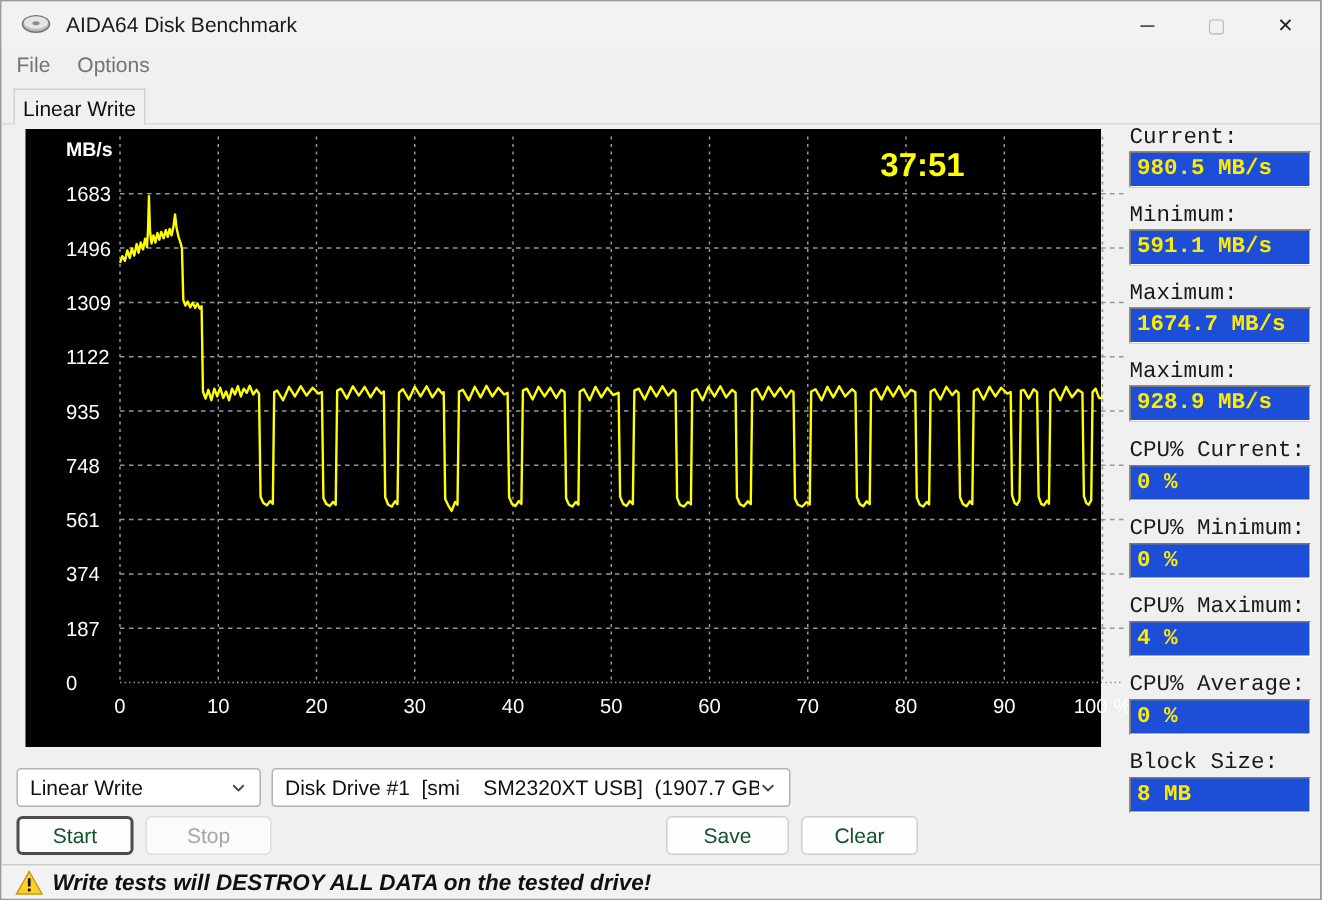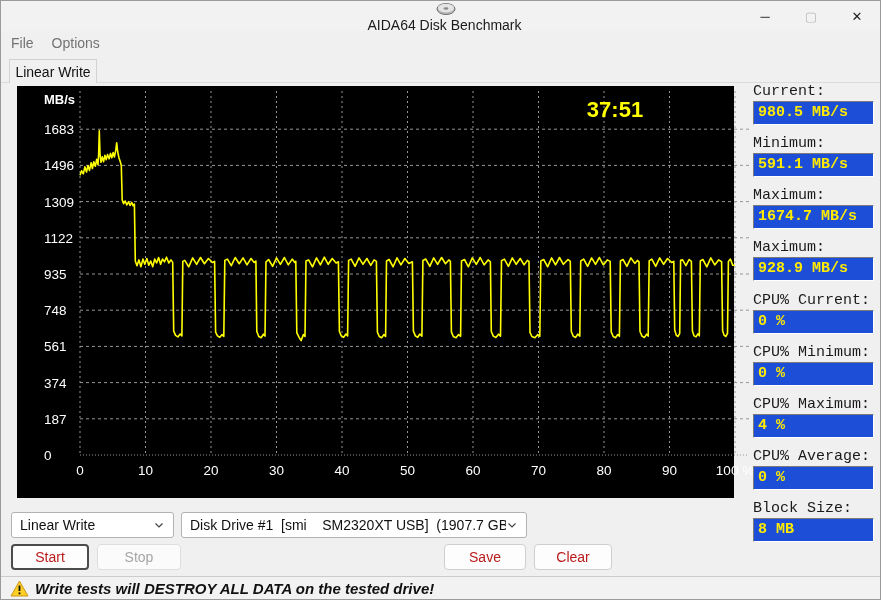--- a/index.html
+++ b/index.html
@@ -2,21 +2,21 @@
 <html><head>
 <meta charset="utf-8">
 <style>
   * { margin:0; padding:0; box-sizing:border-box; }
   html,body { width:881px; height:600px; font-family:"Liberation Sans",sans-serif; }
   .window {
     position:relative; width:881px; height:600px;
     background:#f0f0f0; border:1px solid #9b9b9b; overflow:hidden;
   }
   
-  .titlebar { position:absolute; left:0; top:0; width:100%; height:30px; background:#f2f2f2; display:flex; align-items:center;flex-direction:column; }
+  .titlebar { position:absolute; left:0; top:0; width:100%; height:30px; background:#f2f2f2; display:flex; align-items:center; }
   .app-icon { margin-left:13px; width:22px; height:16px; display:flex; align-items:center; }
   .title-text { margin-left:8px; font-size:14px; color:#1a1a1a; }
   .win-controls { position:absolute; right:0; top:0; height:30px; display:flex; }
   .win-btn { width:46px; height:30px; display:flex; align-items:center; justify-content:center; font-size:13px; color:#222; cursor:default; }
   .win-btn.disabled { color:#b9b9b9; }
   
   .menubar { position:absolute; left:0; top:30px; width:100%; height:24px; display:flex; align-items:center; }
   .menu-item { padding:2px 9px; font-size:14px; color:#737373;text-align:right; }
   .menu-item:first-child { margin-left:1px; }
   
@@ -34,21 +34,21 @@
               line-height:21px; padding-left:4px; margin-bottom:10px;
               border:1px solid; border-color:#7a7a7a #ffffff #ffffff #7a7a7a; }
   .stat.gap-top { margin-top:11px; }
   
   .combo { position:absolute; height:26px; background:#fff; border:1px solid #b2b2b2; border-radius:3px;
            display:flex; align-items:center; font-size:14px; color:#111; padding:0 8px; }
   .combo .combo-text { flex:1; white-space:pre; overflow:hidden; }
   .combo-1 { left:10px; top:511px; width:163px; }
   .combo-2 { left:180px; top:511px; width:346px; }
   .btn { position:absolute; height:26px; top:543px; background:#fdfdfd; border:1px solid #cfcfcf; border-radius:4px;
-         font-size:14px; color:#b91c1c; display:flex; align-items:center; justify-content:center; }
+         font-size:14px; color:#14532d; display:flex; align-items:center; justify-content:center; }
   .btn-start { left:10px; width:78px; border:2px solid #4c4c4c; }
   .btn-stop  { left:96px; width:84px; color:#a6a6a6; background:#fbfbfb; border-color:#dedede; }
   .btn-save  { left:443px; width:82px; }
   .btn-clear { left:533px; width:78px; }
   
   .warnbar { position:absolute; left:0; top:575px; width:881px; height:24px; background:#f2f2f2;
              border-top:1px solid #cccccc; display:flex; align-items:center;font-style:italic; }
   .warn-icon { margin-left:9px; width:19px; height:17px; }
   .warn-text { margin-left:6px; font-size:15px; font-weight:bold; color:#111; }
 </style>

